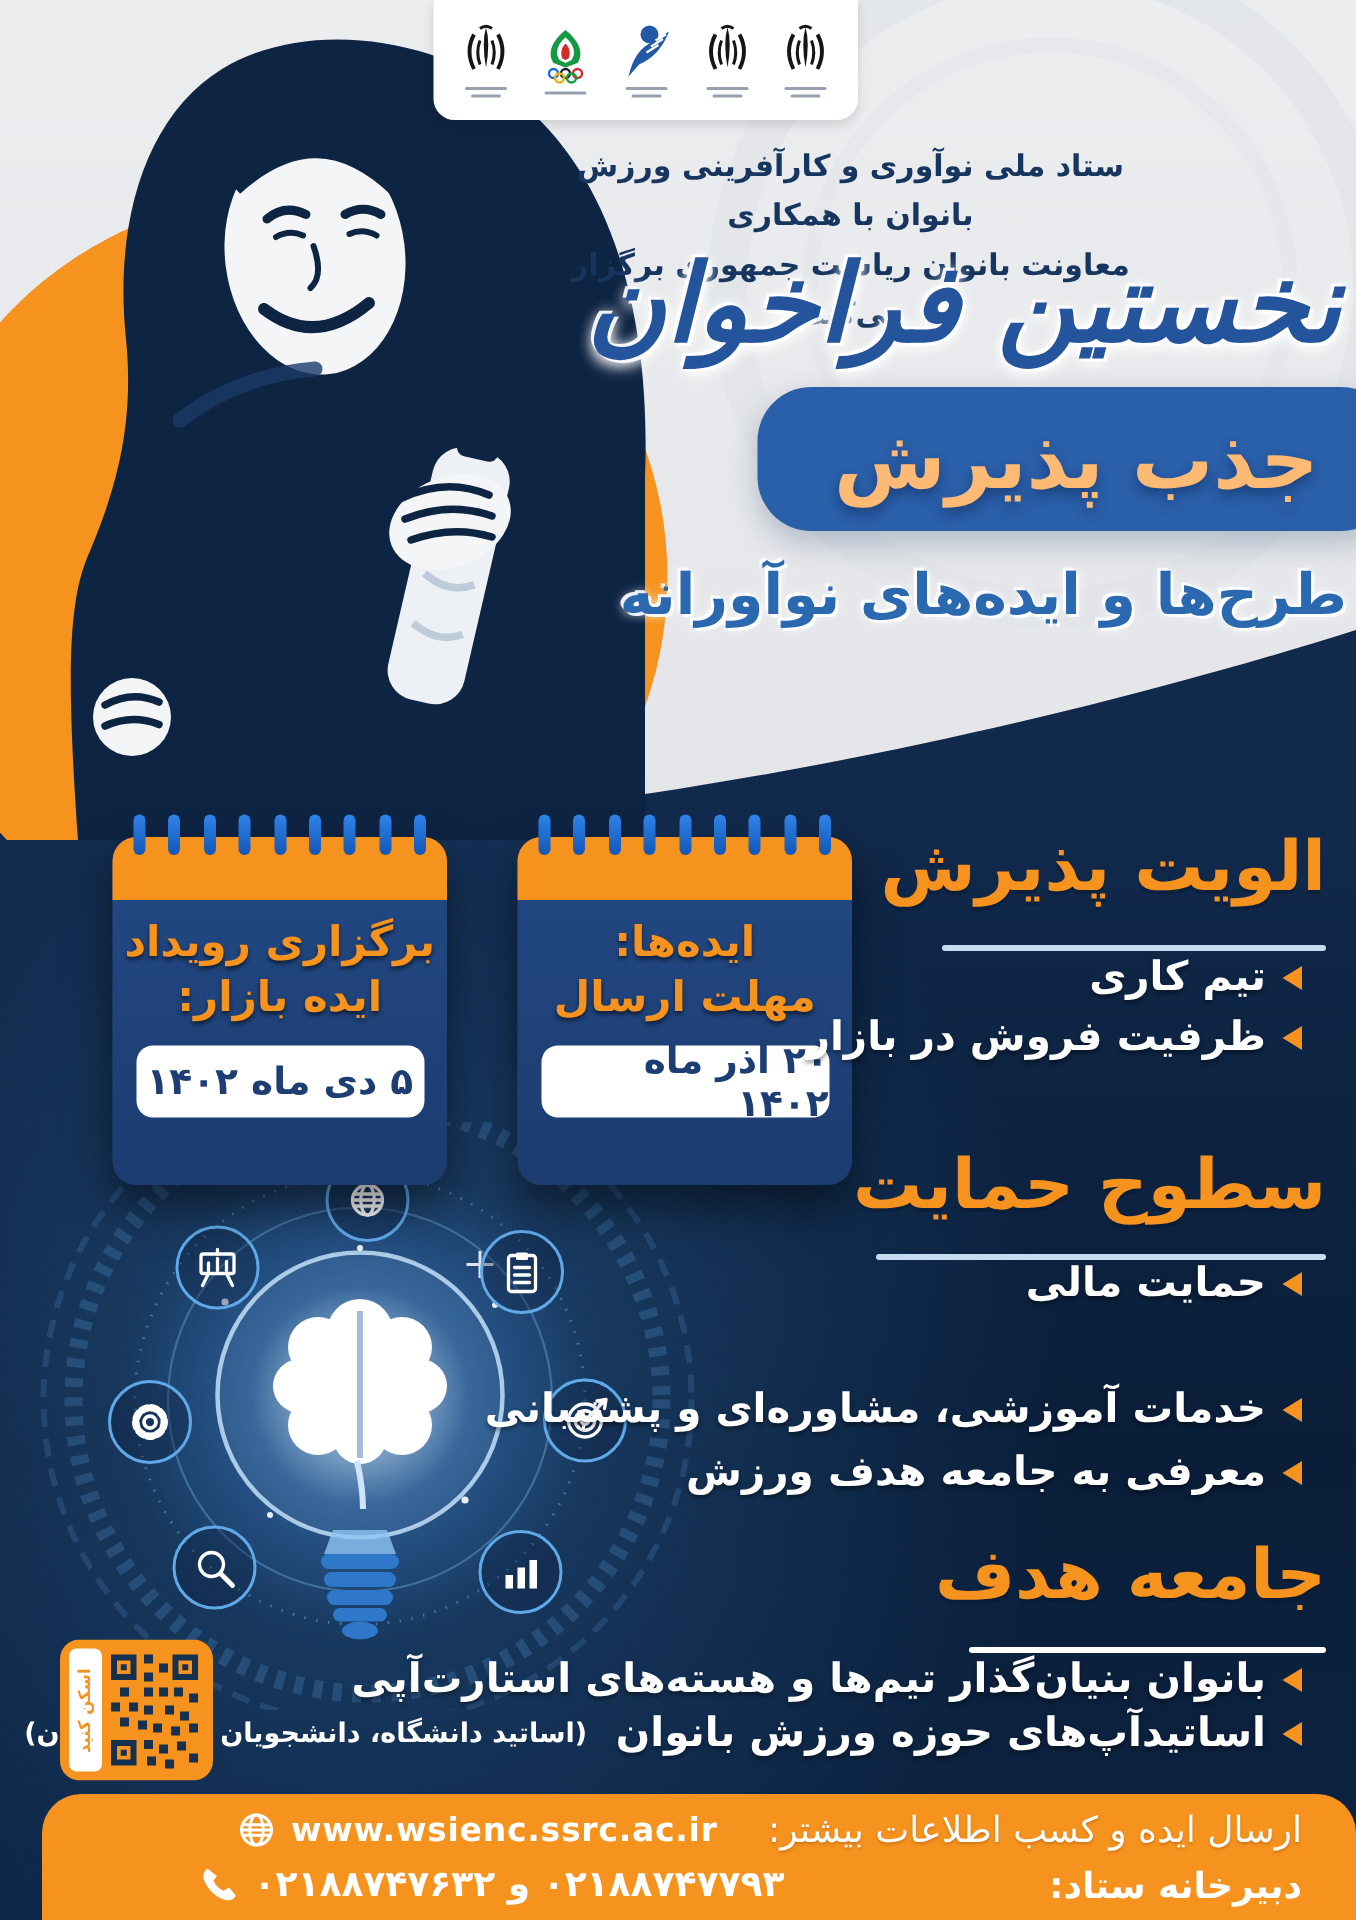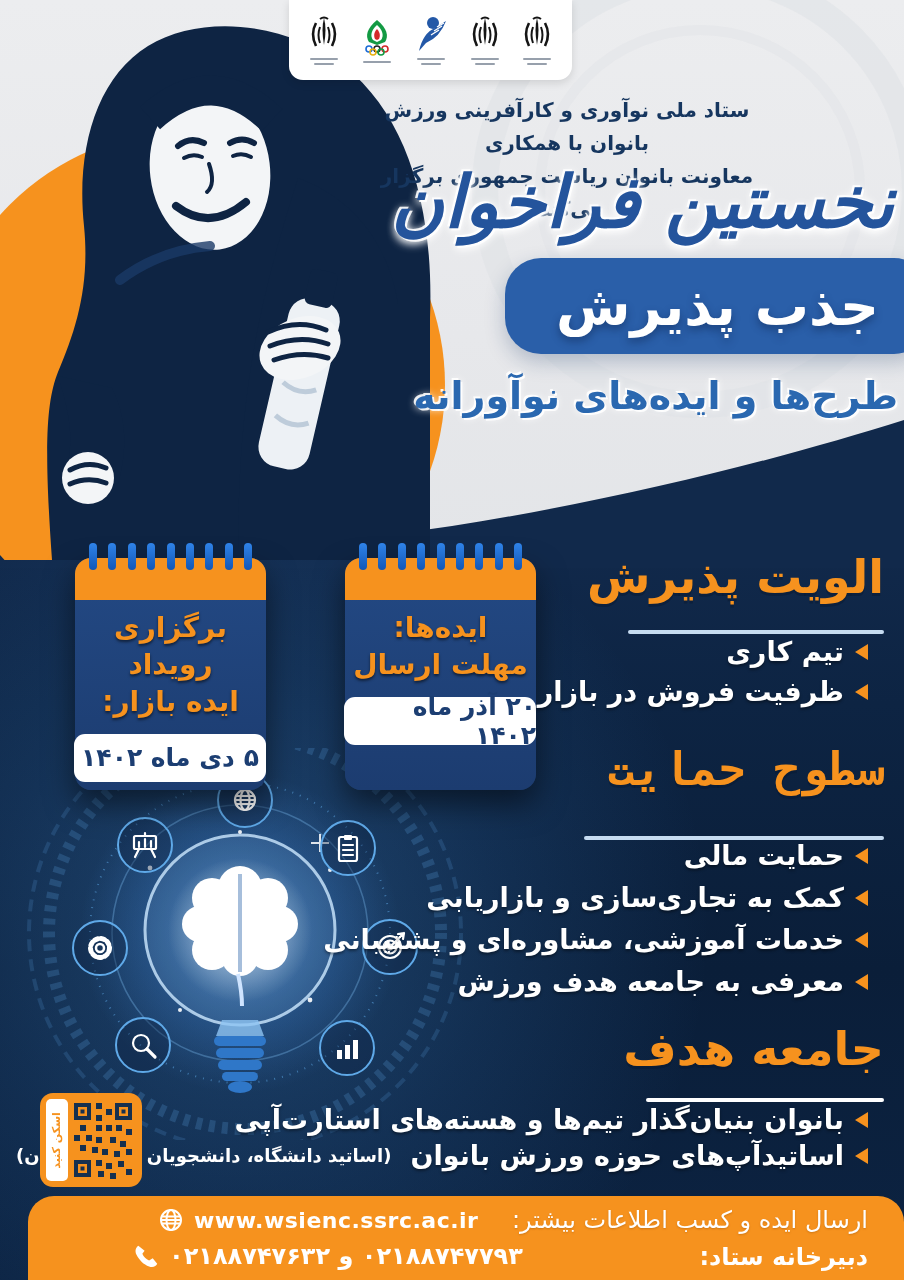--- a/index.html
+++ b/index.html
@@ -32,32 +32,32 @@
   
   .intro{ top:94px; left:352px; width:430px; text-align:center; color:#16365F;
           font-size:20px; font-weight:bold; line-height:1.65; z-index:5; }
   .title{ top:160px; right:10px; font-size:72px; font-weight:bold; color:#24549C;
           white-space:nowrap; z-index:5;
           text-shadow:0 0 10px #fff, 2px 2px 0 rgba(255,255,255,.9),
                       -2px -2px 0 rgba(255,255,255,.9), 0 4px 10px rgba(255,255,255,.9);font-style:italic; }
   .sub-box{ top:258px; left:505px; right:-26px; height:96px; background:#2A5FA9;
             border-radius:36px; display:flex; align-items:center; justify-content:center;
             z-index:5; box-shadow:0 8px 20px rgba(20,50,100,.25); }
-  .sub-box span{ color:#ffffff; font-size:54px; font-weight:bold;
+  .sub-box span{ color:#fdba74; font-size:54px; font-weight:bold;
                  text-shadow:0 4px 8px rgba(10,30,70,.45); }
   .subtitle{ top:374px; right:6px; font-size:38px; font-weight:bold; color:#2A68B0;
              white-space:nowrap; z-index:5;
              text-shadow:0 0 8px #fff, 2px 2px 0 rgba(255,255,255,.9), -2px -2px 0 rgba(255,255,255,.9); }
   .scope-pill{ top:439px; left:455px; width:236px; height:48px; background:#1D4066;
                border-radius:15px; display:flex; align-items:center; justify-content:center;
                z-index:6; box-shadow:0 6px 14px rgba(0,0,0,.25); }
   .scope-pill span{ color:#fff; font-size:25px; font-weight:bold; }
 
   
-  .card{ top:558px; width:191px; height:232px; border-radius:16px;
+  .card{ top:558px; width:223px; height:232px; border-radius:16px;
          background:linear-gradient(180deg,#234984 0%,#1C3C70 100%);
          box-shadow:0 14px 30px rgba(0,0,0,.5); z-index:6; }
   .card-submission{ left:345px; }
   .card-event{ left:75px; }
   .card-header{ height:42px; background:#F6921E; border-radius:16px 16px 0 0; position:relative; }
   .pins{ position:absolute; top:-15px; left:14px; right:14px; display:flex;
          justify-content:space-between; }
   .pin{ width:8px; height:27px; border-radius:4px;
         background:linear-gradient(180deg,#2F83E8 0%,#1257B8 100%); }
   .card-title{ margin-top:10px; text-align:center; color:#F6921E; font-weight:bold;
@@ -261,29 +261,25 @@
   <div class="abs rule" style="top:630px;width:256px;background:#C6DCF1;"></div>
   <div class="abs bullet" style="top:636px;">
     <span class="tri"></span>
     <span class="txt">تیم کاری</span>
   </div>
   <div class="abs bullet" style="top:676px;">
     <span class="tri"></span>
     <span class="txt">ظرفیت فروش در بازار</span>
   </div>
 
-  <div class="abs heading" style="top:742px;font-family:Liberation Mono, monospace;">سطوح حمایت</div>
+  <div class="abs heading" style="top:762px;">سطوح حمایت</div>
   <div class="abs rule" style="top:836px;width:300px;background:#C6DCF1;"></div>
   <div class="abs bullet" style="top:840px;text-align:center;">
     <span class="tri"></span>
     <span class="txt">حمایت مالی</span>
-  </div>
-  <div class="abs bullet" style="top:882px;">
-    <span class="tri"></span>
-    <span class="txt">کمک به تجاری‌سازی و بازاریابی</span>
   </div>
   <div class="abs bullet" style="top:924px;">
     <span class="tri"></span>
     <span class="txt">خدمات آموزشی، مشاوره‌ای و پشتیبانی</span>
   </div>
   <div class="abs bullet" style="top:966px;">
     <span class="tri"></span>
     <span class="txt">معرفی به جامعه هدف ورزش</span>
   </div>
 

